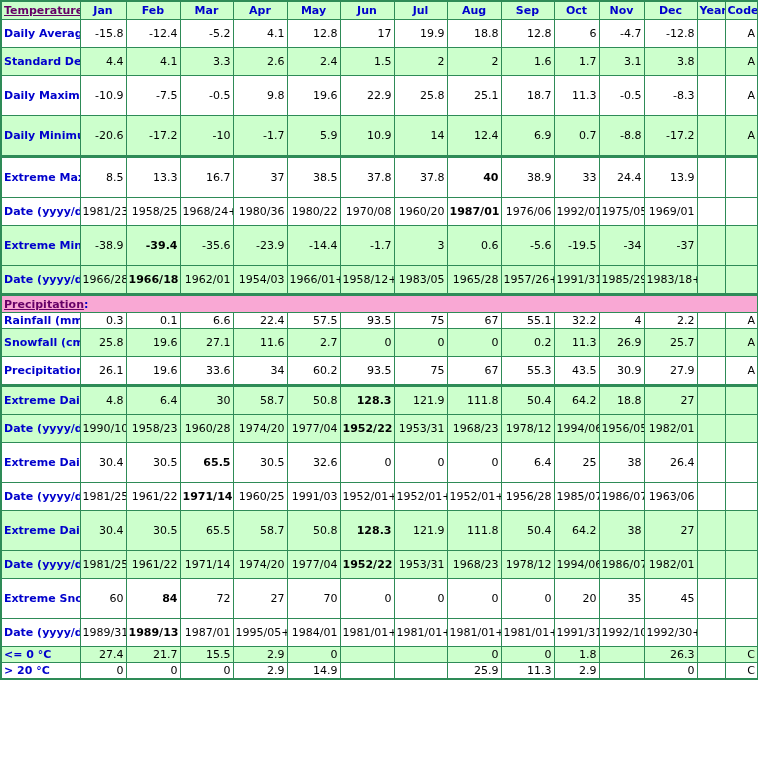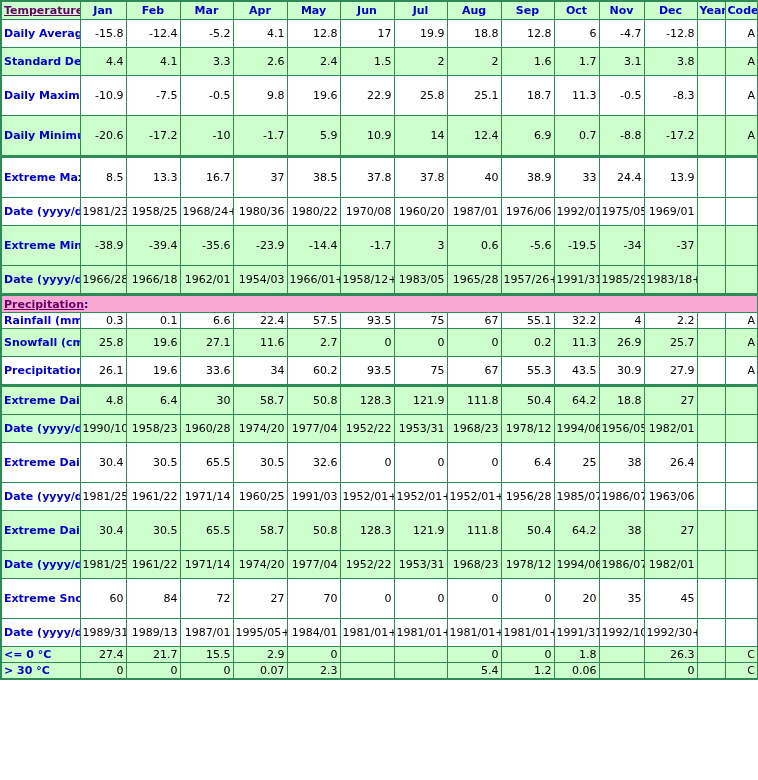--- a/index.html
+++ b/index.html
@@ -21,21 +21,21 @@
   th.mon { color: #0000cc; font-weight: bold; text-align: center; background: #ccffcc; height: 17px; font-size: 11px; }
   td.lbl { color: #0000cc; font-weight: bold; text-align: left; white-space: normal; line-height: 13px; padding: 1px 2px; }
   td.num { text-align: right; }
   td.code { text-align: right; }
   tr.g td { background: #ccffcc; }
   tr.w td { background: #ffffff; }
   tr.sect td { background: #f9a8d4; height: 16px; }
   tr.sepTop td { border-top: 3px solid #2e8b57; }
   .sect-link { color: #660066; text-decoration: underline; font-weight: bold; }
   .colon { color: #0000cc; font-weight: bold; }
-  .bold { font-weight: normal; }
+  .bold { font-weight: bold; }
   tr.h3 td { height: 39px; }
   tr.h2 td { height: 27px; }
   tr.h1 td { height: 15px; }
   tr.hd td { height: 15px; }
 </style>
 </head>
 <body>
 
 <table class="climate">
   <colgroup>
@@ -411,31 +411,31 @@
         <td class="num"></td>
         <td class="num"></td>
         <td class="num">0</td>
         <td class="num">0</td>
         <td class="num">1.8</td>
         <td class="num"></td>
         <td class="num">26.3</td>
         <td class="num"></td>
         <td class="code">C</td>
       </tr>
-      <tr class="g hd">
-        <td class="lbl">&gt; 30 °C</td>
-        <td class="num">0</td>
-        <td class="num">0</td>
-        <td class="num">0</td>
-        <td class="num">0.07</td>
-        <td class="num">2.3</td>
-        <td class="num"></td>
-        <td class="num"></td>
-        <td class="num">5.4</td>
-        <td class="num">1.2</td>
-        <td class="num">0.06</td>
+      <tr class="w hd">
+        <td class="lbl">&gt; 20 °C</td>
+        <td class="num">0</td>
+        <td class="num">0</td>
+        <td class="num">0</td>
+        <td class="num">2.9</td>
+        <td class="num">14.9</td>
+        <td class="num"></td>
+        <td class="num"></td>
+        <td class="num">25.9</td>
+        <td class="num">11.3</td>
+        <td class="num">2.9</td>
         <td class="num"></td>
         <td class="num">0</td>
         <td class="num"></td>
         <td class="code">C</td>
       </tr>
     </tbody>
 </table>
 
 </body></html>

